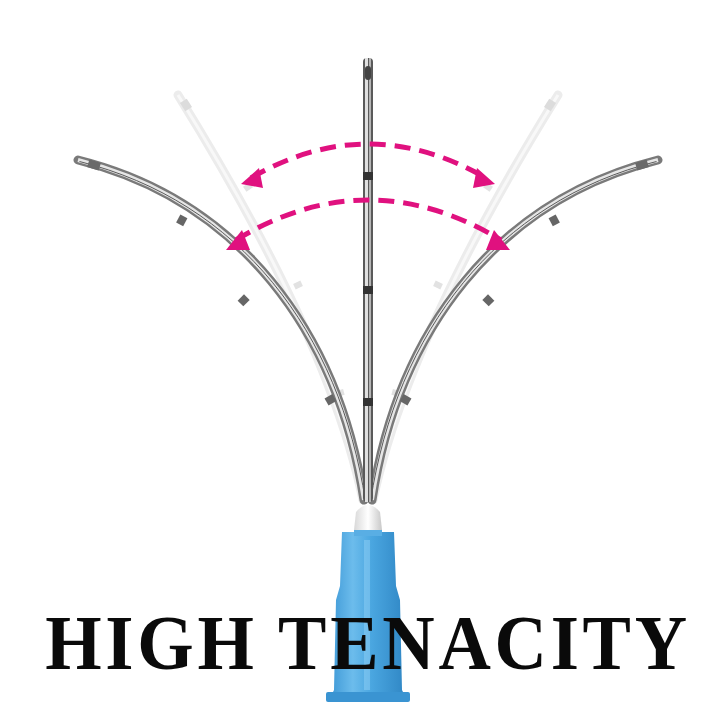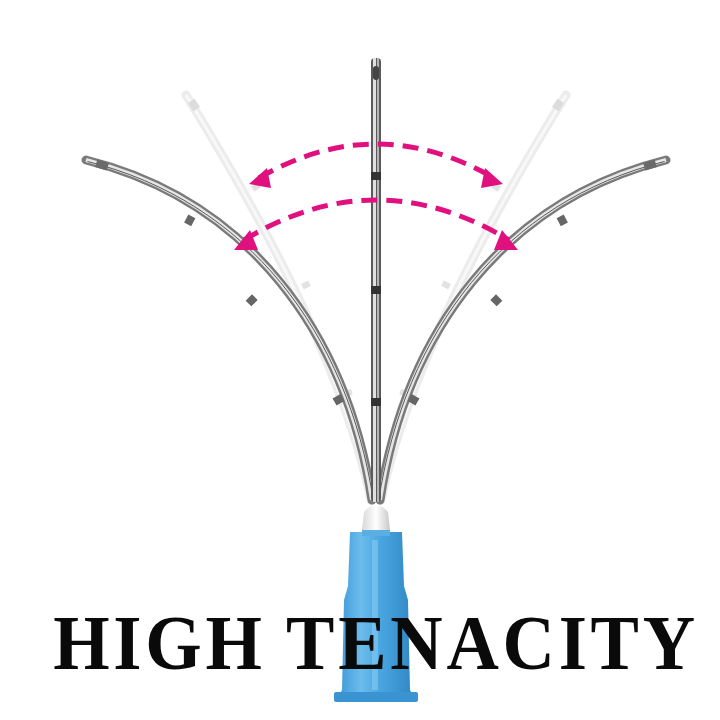--- a/index.html
+++ b/index.html
@@ -1,17 +1,17 @@
 <!DOCTYPE html>
 <html><head>
 <meta charset="utf-8">
 <style>
   html,body{margin:0;padding:0;background:#ffffff;}
   body{width:720px;height:720px;position:relative;overflow:hidden;}
-  .stage{position:absolute;left:16px;top:0;width:642px;height:720px;text-decoration:underline;}
+  .stage{position:absolute;left:8px;top:0;width:642px;height:720px;text-decoration:underline;}
   .stage svg{position:absolute;left:0;top:0;}
   .headline{position:absolute;left:0;top:604px;width:720px;text-align:center;
     font-family:"Liberation Serif","DejaVu Serif",serif;font-weight:700;
     font-size:78px;letter-spacing:4px;color:#0a0a0a;line-height:1;
     transform:scaleX(0.93);transform-origin:center;}
 </style>
 </head>
 <body>
 
 <div class="stage">

